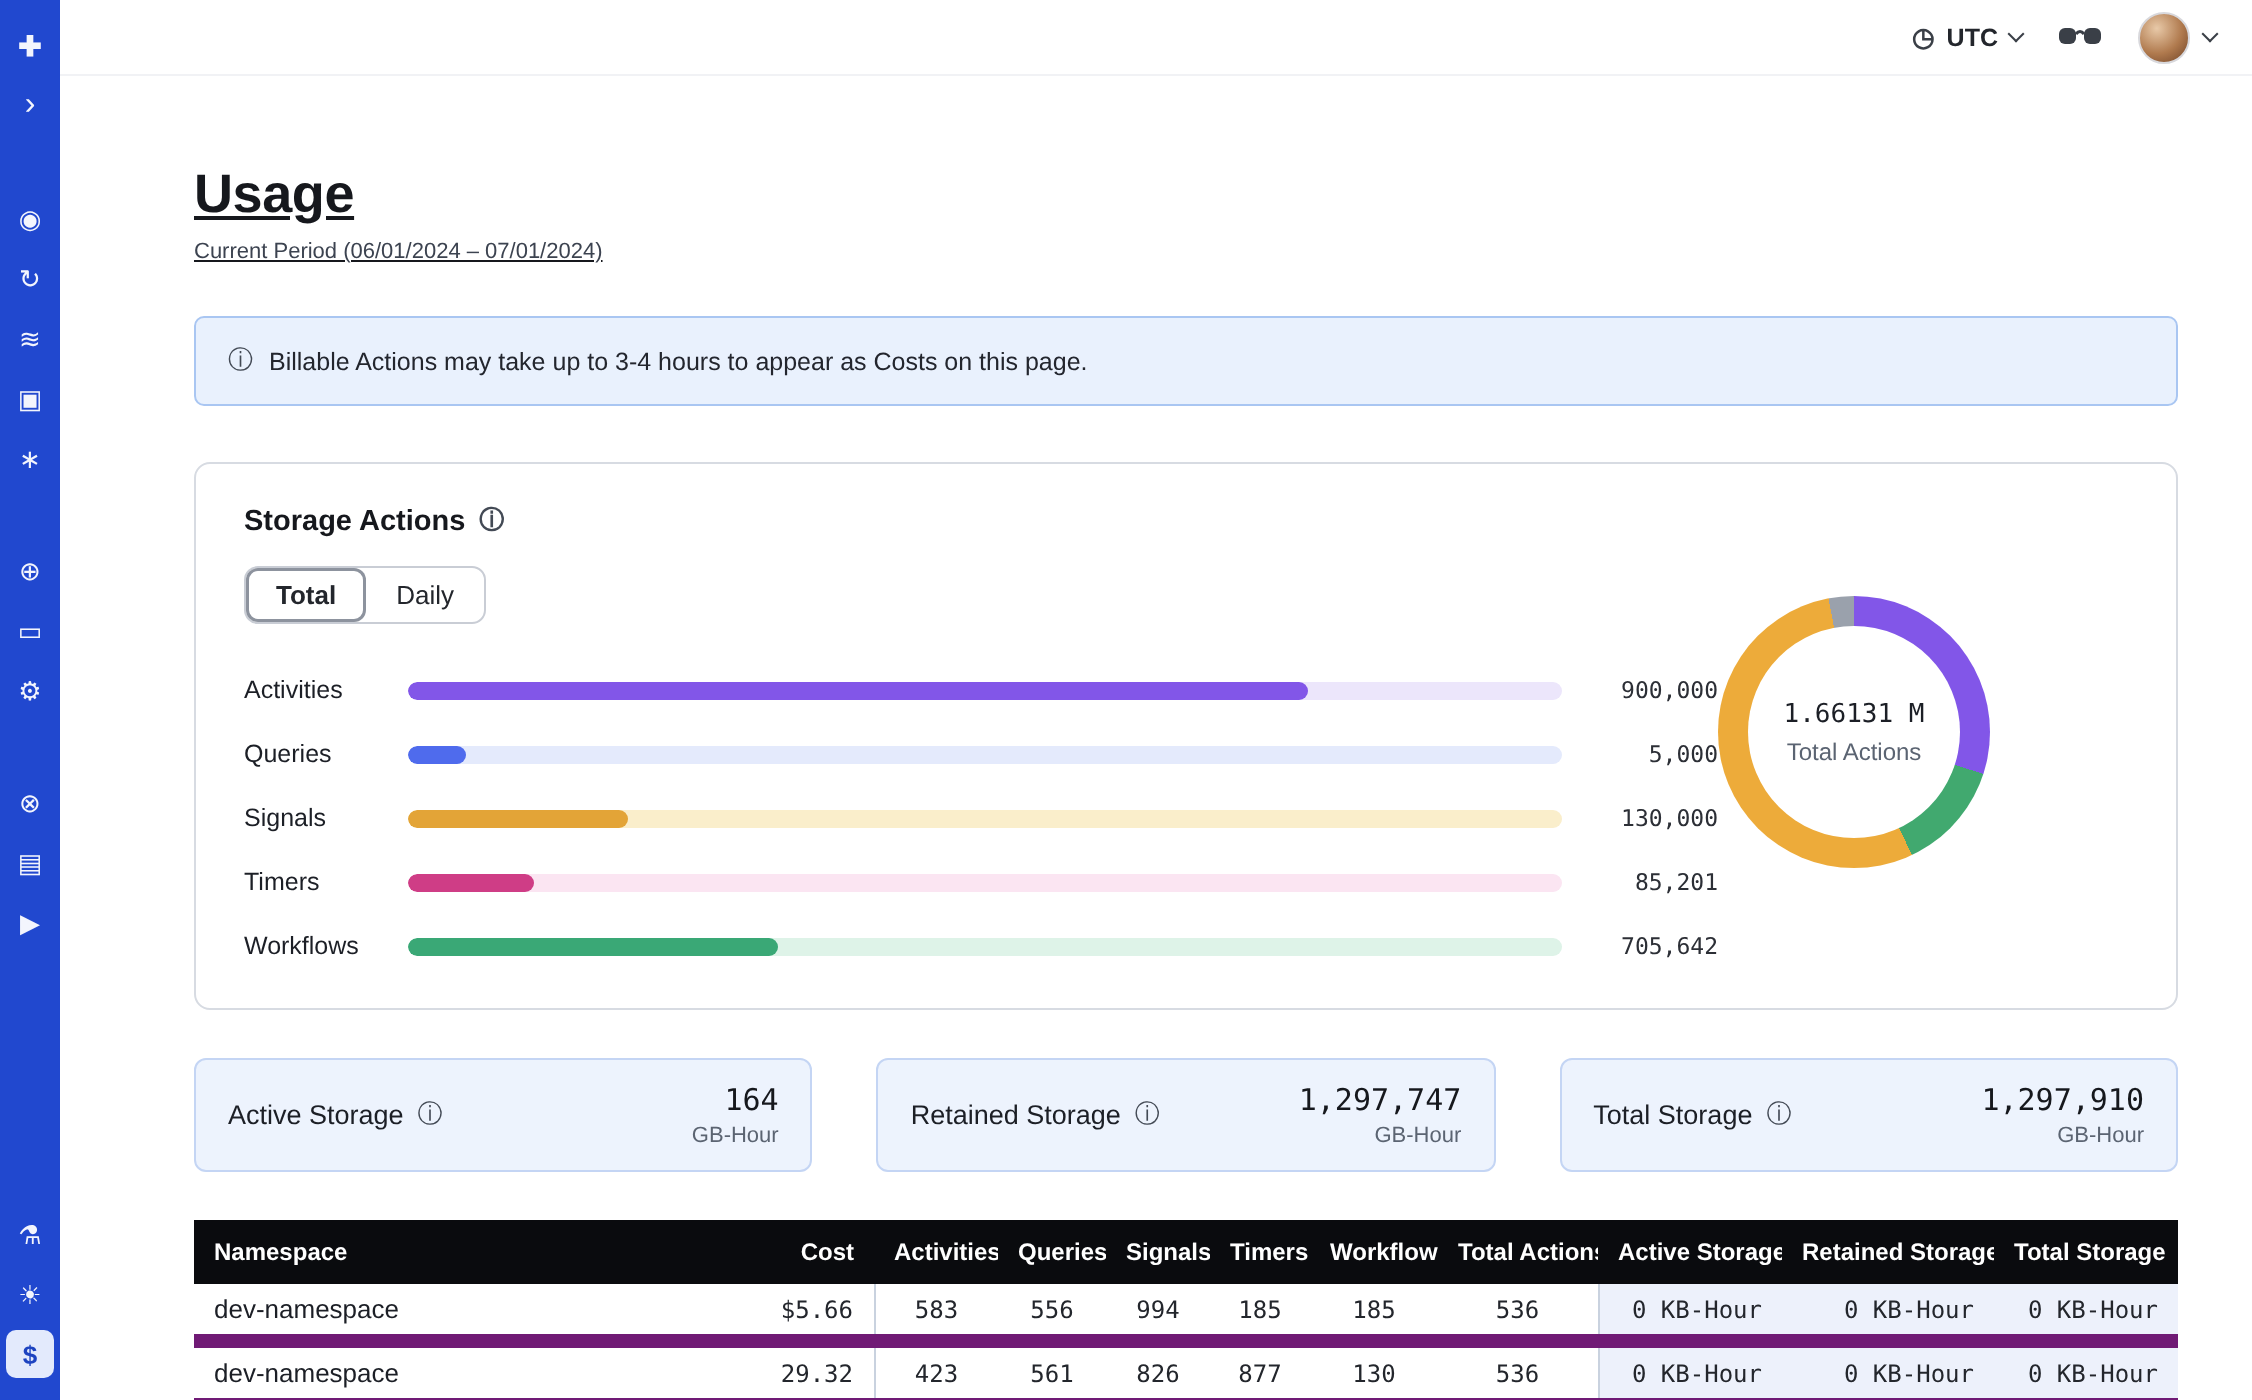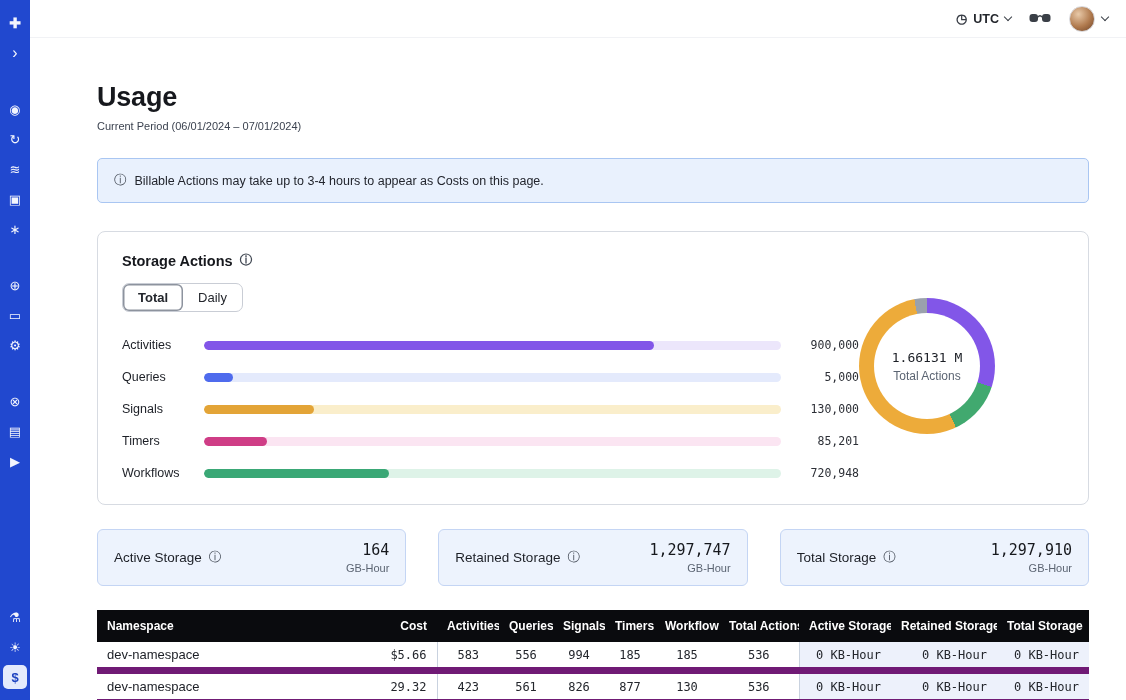--- a/index.html
+++ b/index.html
@@ -36,21 +36,21 @@
     transform: rotate(45deg); display: inline-block; margin-top: -3px;
   }
   .avatar {
     width: 26px; height: 26px; border-radius: 50%;
     background: radial-gradient(circle at 35% 30%, #e8c9a8 0%, #b07a4e 55%, #6e4226 100%);
     border: 1px solid #d8d8dc; cursor: pointer;
   }
   .avatar-wrap { display: flex; align-items: center; gap: 7px; cursor: pointer; }
   .content { padding: 0 37px 0 67px; flex: 1; overflow: hidden; }
   
-  .title-row { display: flex; justify-content: space-between; align-items: flex-end; margin-top: 44px; }
+  .title-row { display: flex; justify-content: space-between; align-items: flex-end; margin-top: 44px; text-decoration: underline; }
   h1 { font-size: 27px; margin: 0; font-weight: 600; letter-spacing: -0.2px; }
   .subtitle { font-size: 11px; color: #3c4350; margin-top: 7px; }
   .period-btn {
     display: flex; align-items: center; gap: 9px; border: 1px solid #c6cad2; border-radius: 6px;
     background: #fff; padding: 8px 14px; font-size: 13px; font-weight: 500; cursor: pointer; margin-top: 2px;
   }
   
   .banner {
     margin-top: 26px; background: #e9f1fd; border: 1px solid #a9c6f2; border-radius: 5px;
     padding: 13px 16px; font-size: 12.5px; color: #23262e; display: flex; gap: 8px; align-items: center;
@@ -205,21 +205,21 @@
             <div class="bar-track" style="background: rgb(251, 229, 242);">
                 <div class="bar-fill" style="background: rgb(207, 61, 134); width: 11%;"></div>
               </div>
             <span class="bar-value">85,201</span>
           </div>
           <div class="bar-row">
             <span class="bar-label">Workflows</span>
             <div class="bar-track" style="background: rgb(222, 243, 232);">
                 <div class="bar-fill" style="background: rgb(58, 168, 118); width: 32%;"></div>
               </div>
-            <span class="bar-value">720,948</span>
+            <span class="bar-value">705,642</span>
           </div>
         </div>
       </div>
       <div class="donut-wrap">
         <div class="donut" style="background: conic-gradient(rgb(130, 86, 232) 0%, rgb(130, 86, 232) 30%, rgb(65, 169, 111) 30%, rgb(65, 169, 111) 43%, rgb(237, 171, 58) 43%, rgb(237, 171, 58) 97%, rgb(154, 161, 172) 97%, rgb(154, 161, 172) 100%);">
           <div class="donut-hole">
             <span class="donut-value">1.66131 M</span>
             <span class="donut-label">Total Actions</span>
           </div>
         </div>

